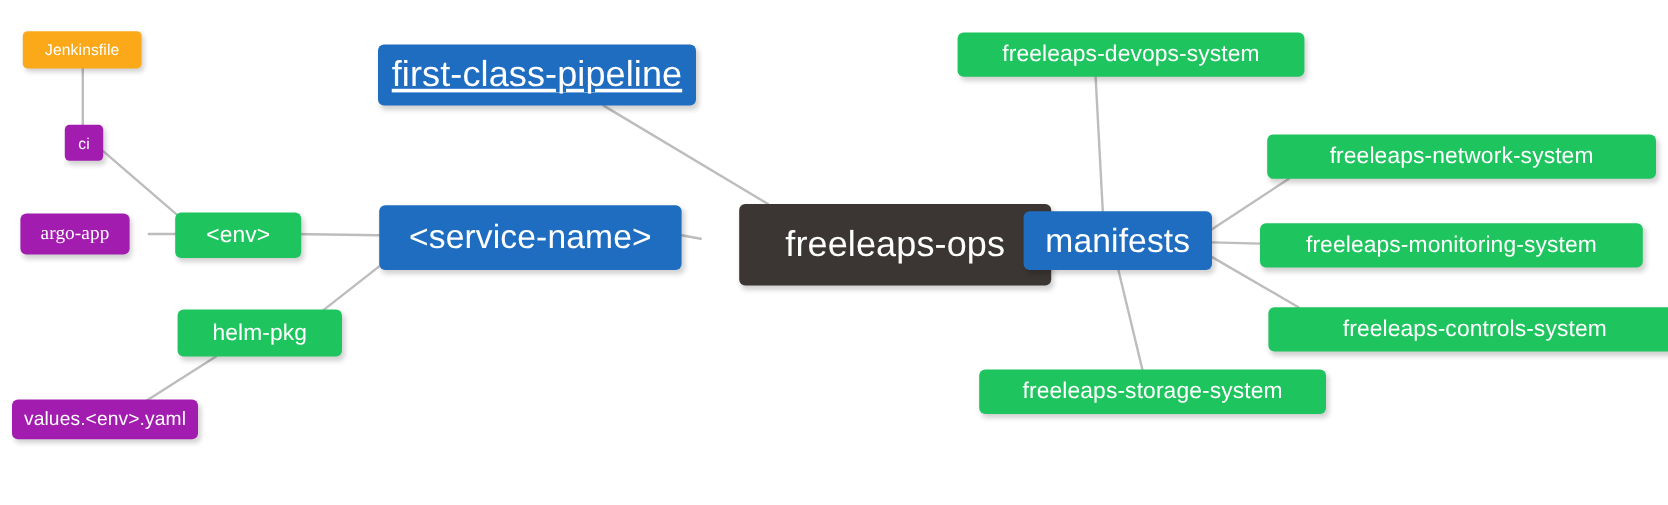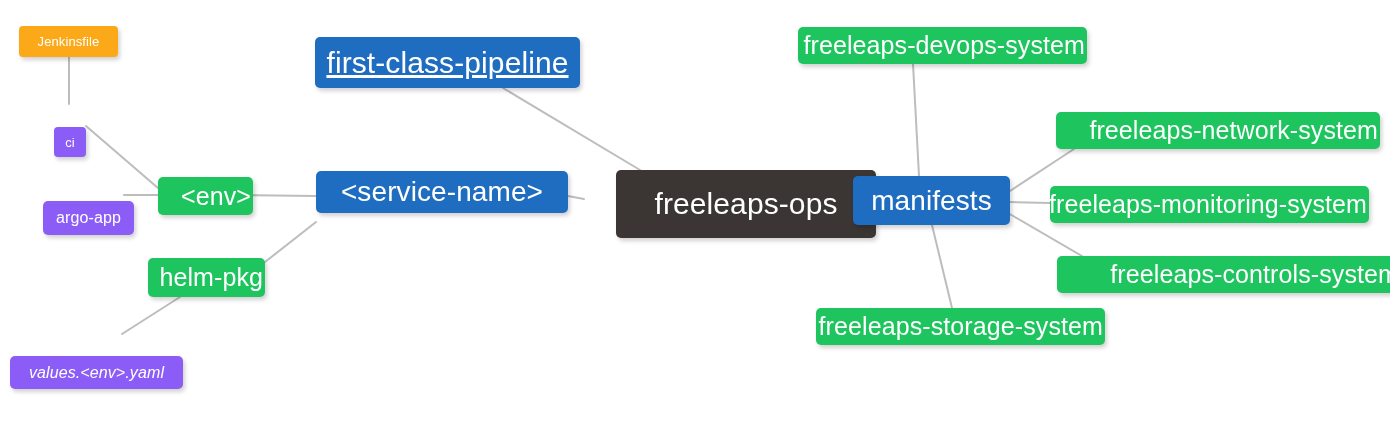--- a/index.html
+++ b/index.html
@@ -40,29 +40,29 @@
     letter-spacing: 0.1px;
     line-height: 1;
     user-select: none;
   }
   .node span {
     display: block;
     padding: 0 2px;
   }
   
   .c-orange  { background: #fba919; }
-  .c-red     { background: #8b5cf6; margin-top: 23px; }
+  .c-red     { background: #a21caf; }
   .c-green   { background: #1ec55e; }
   .c-blue    { background: #1f6dc0; }
   .c-dark    { background: #3b3633; margin-left: 32px; }
 
   
   .sz-xs { font-size: 13px; border-radius: 4px; }
   .sz-sm { font-size: 16px; }
-  .sz-md { font-size: 25px; justify-content: flex-end; }
+  .sz-md { font-size: 19px; }
   .sz-xl { font-size: 28px; }
   .sz-xxl{ font-size: 30px; }
 </style>
 </head>
 <body>
 
 <div id="canvas">
   <svg id="edges" viewBox="0 0 1390 421" xmlns="http://www.w3.org/2000/svg">
       <line x1="69" y1="57" x2="69" y2="104" stroke="#bdbdbd" stroke-width="2" stroke-linecap="round"></line>
       <line x1="86" y1="126" x2="158" y2="188" stroke="#bdbdbd" stroke-width="2" stroke-linecap="round"></line>
@@ -79,36 +79,36 @@
       <line x1="1008" y1="213" x2="1082" y2="256" stroke="#bdbdbd" stroke-width="2" stroke-linecap="round"></line>
       <line x1="932" y1="225" x2="952" y2="308" stroke="#bdbdbd" stroke-width="2" stroke-linecap="round"></line>
     </svg>
   <div id="node-layer">
       <div class="node c-orange sz-xs" style="left: 19px; top: 26px; width: 99px; height: 31px; justify-content: center;">
         <span>Jenkinsfile</span>
       </div>
       <div class="node c-red sz-xs" style="left: 54px; top: 104px; width: 32px; height: 30px;">
         <span>ci</span>
       </div>
-      <div class="node c-red sz-sm" style="left: 43px; top: 178px; width: 91px; height: 34px;">
+      <div class="node c-red sz-sm" style="left: 17px; top: 178px; width: 91px; height: 34px; font-family: Liberation Serif, serif;">
         <span>argo-app</span>
       </div>
-      <div class="node c-green sz-md" style="left: 158px; top: 177px; width: 95px; height: 38px;">
+      <div class="node c-green sz-md" style="left: 146px; top: 177px; width: 105px; height: 38px;">
         <span>&lt;env&gt;</span>
       </div>
-      <div class="node c-green sz-md" style="left: 148px; top: 258px; width: 117px; height: 39px;">
+      <div class="node c-green sz-md" style="left: 148px; top: 258px; width: 137px; height: 39px;">
         <span>helm-pkg</span>
       </div>
-      <div class="node c-red sz-sm" style="left: 10px; top: 333px; width: 173px; height: 33px; font-style: italic;">
+      <div class="node c-red sz-sm" style="left: 10px; top: 333px; width: 155px; height: 33px;">
         <span>values.&lt;env&gt;.yaml</span>
       </div>
       <div class="node c-blue sz-xxl" style="left: 315px; top: 37px; width: 265px; height: 51px; text-decoration: underline;">
         <span>first-class-pipeline</span>
       </div>
-      <div class="node c-blue sz-xl" style="left: 316px; top: 171px; width: 252px; height: 42px;">
+      <div class="node c-blue sz-xl" style="left: 316px; top: 171px; width: 252px; height: 54px;">
         <span>&lt;service-name&gt;</span>
       </div>
       <div class="node c-dark sz-xxl" style="left: 584px; top: 170px; width: 260px; height: 68px;">
         <span>freeleaps-ops</span>
       </div>
       <div class="node c-blue sz-xl" style="left: 853px; top: 176px; width: 157px; height: 49px; justify-content: center;">
         <span>manifests</span>
       </div>
       <div class="node c-green sz-md" style="left: 798px; top: 27px; width: 289px; height: 37px;">
         <span>freeleaps-devops-system</span>

